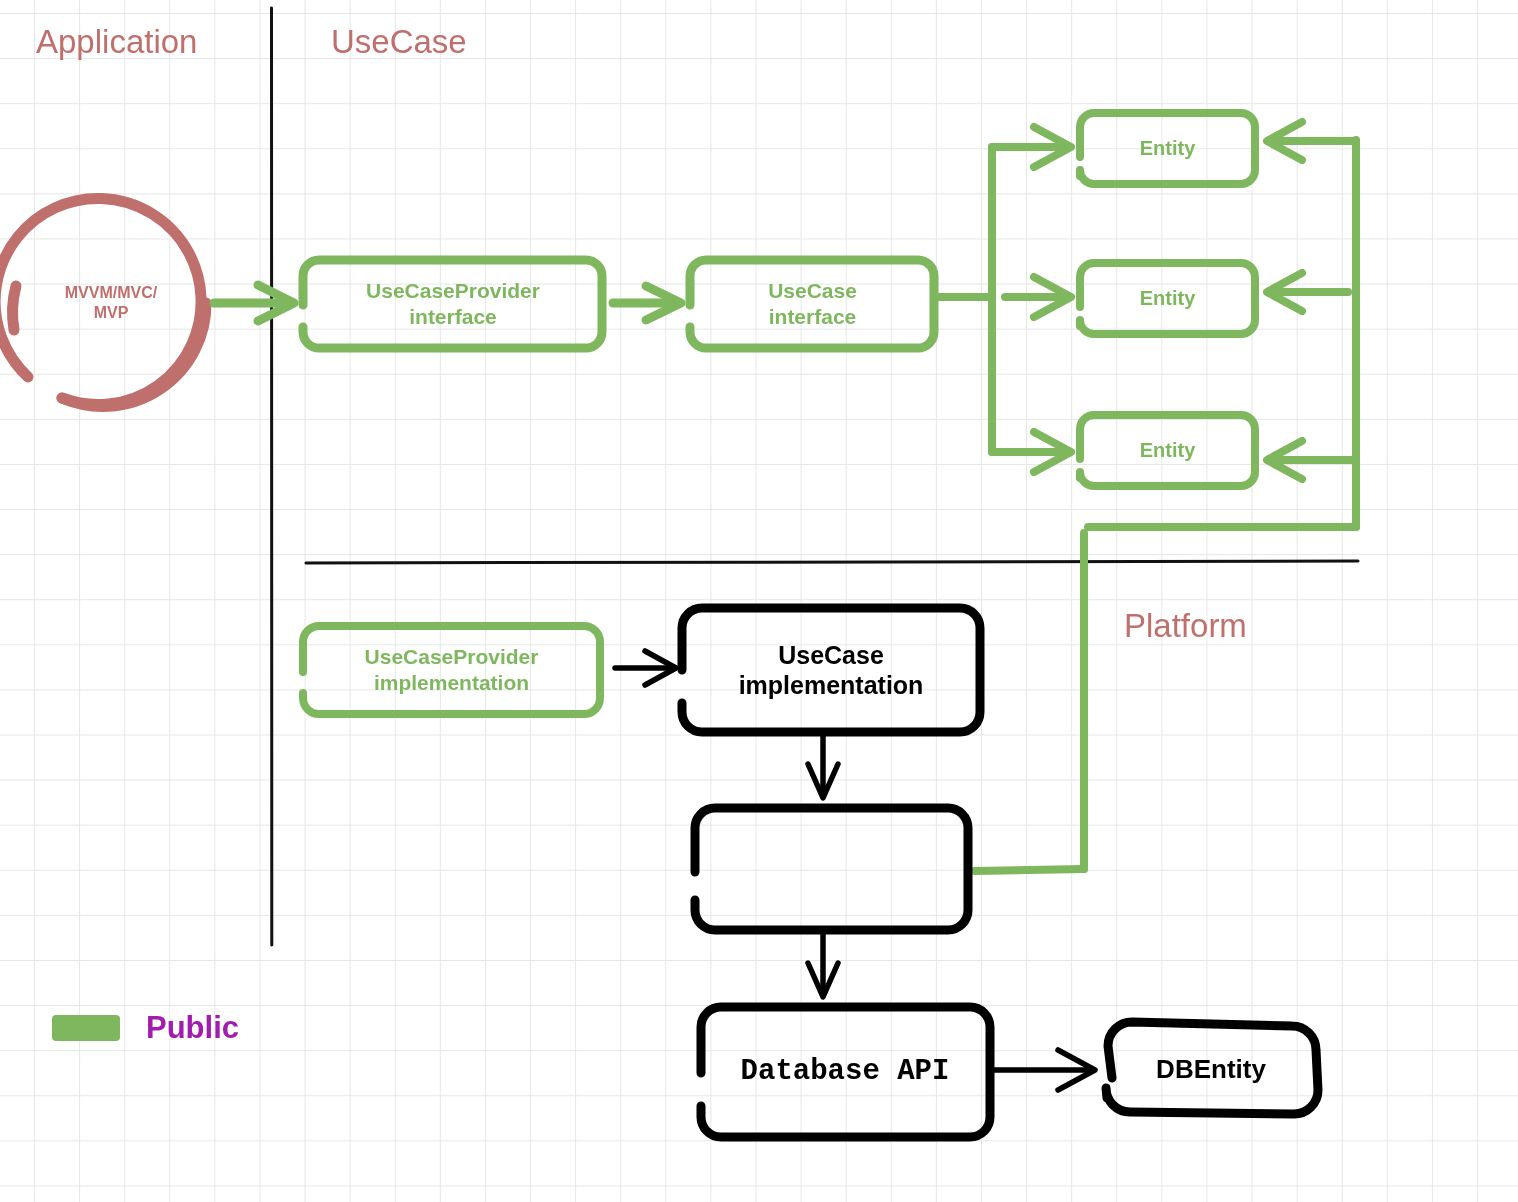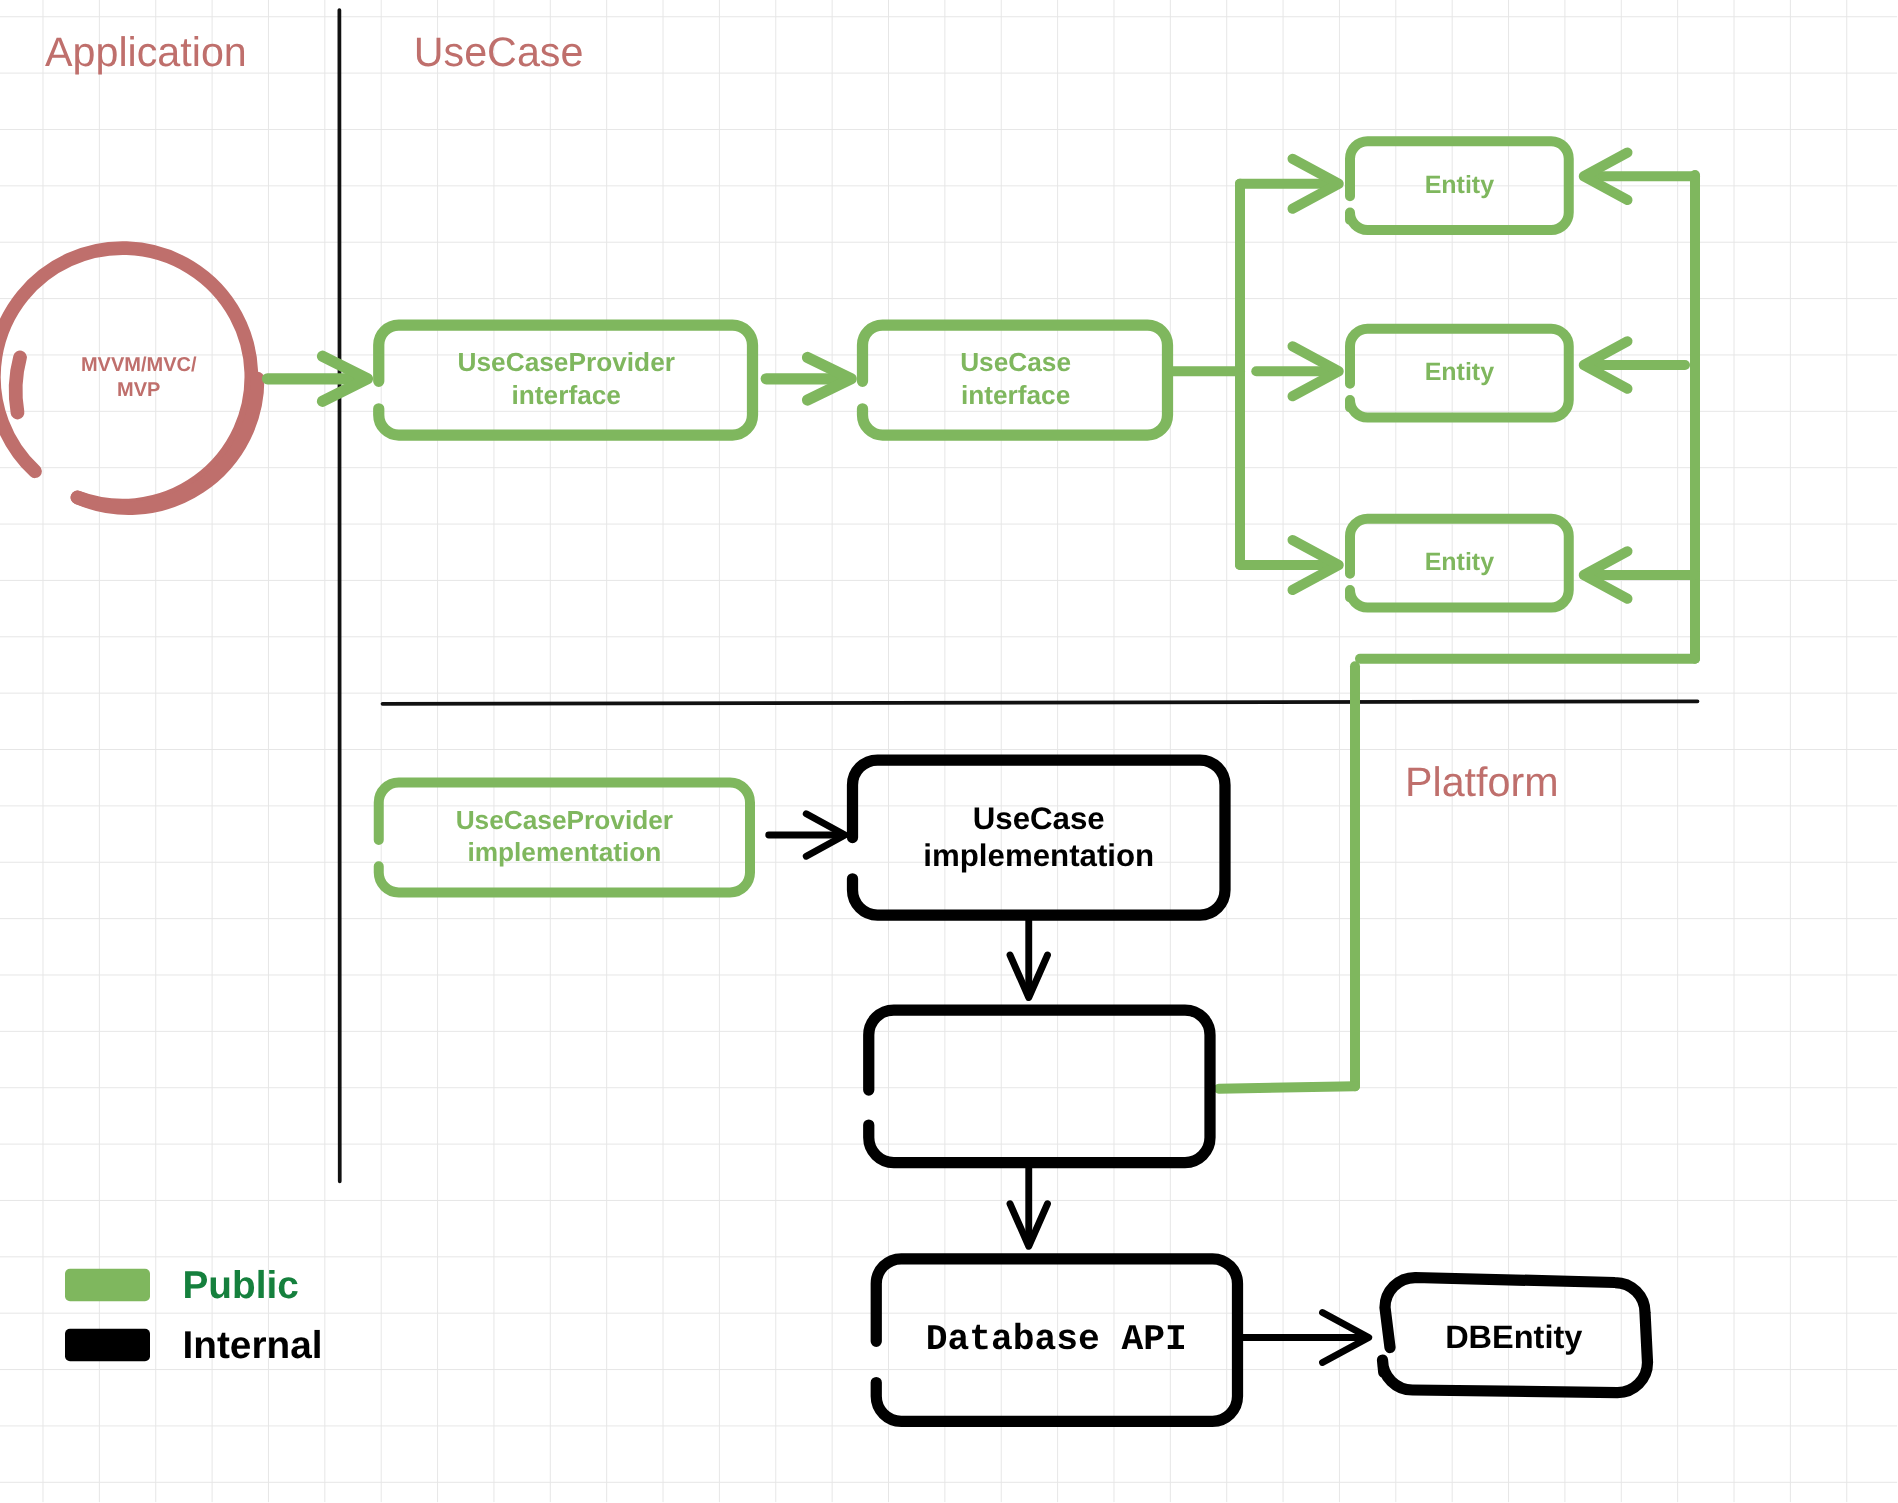--- a/index.html
+++ b/index.html
@@ -86,21 +86,21 @@
     display:flex;
     align-items:center;
     height:48px;
   }
   .swatch{
     width:68px;height:26px;border-radius:4px;margin-right:26px;
   }
   .swatch-public{background:#7fb75e;}
   .swatch-internal{background:#000000;}
   .legend-text{font-weight:bold;font-size:31px;}
-  .legend-text.pub{color:#15803d;}
+  .legend-text.pub{color:#a21caf;}
   .legend-text.int{color:#000000;}
 </style>
 </head>
 <body>
 
 <div id="stage">
 
   <div id="grid"></div>
 
   <svg id="vec" viewBox="0 0 1518 1202" xmlns="http://www.w3.org/2000/svg">
@@ -291,19 +291,15 @@
 
   <div class="node int" id="node-dbentity">
     <span>DBEntity</span>
   </div>
 
   <div id="legend">
     <div class="legend-row">
       <div class="swatch swatch-public"></div>
       <div class="legend-text pub">Public</div>
     </div>
-    <div class="legend-row">
-      <div class="swatch swatch-internal"></div>
-      <div class="legend-text int">Internal</div>
-    </div>
   </div>
 
 </div>
 
 </body></html>

